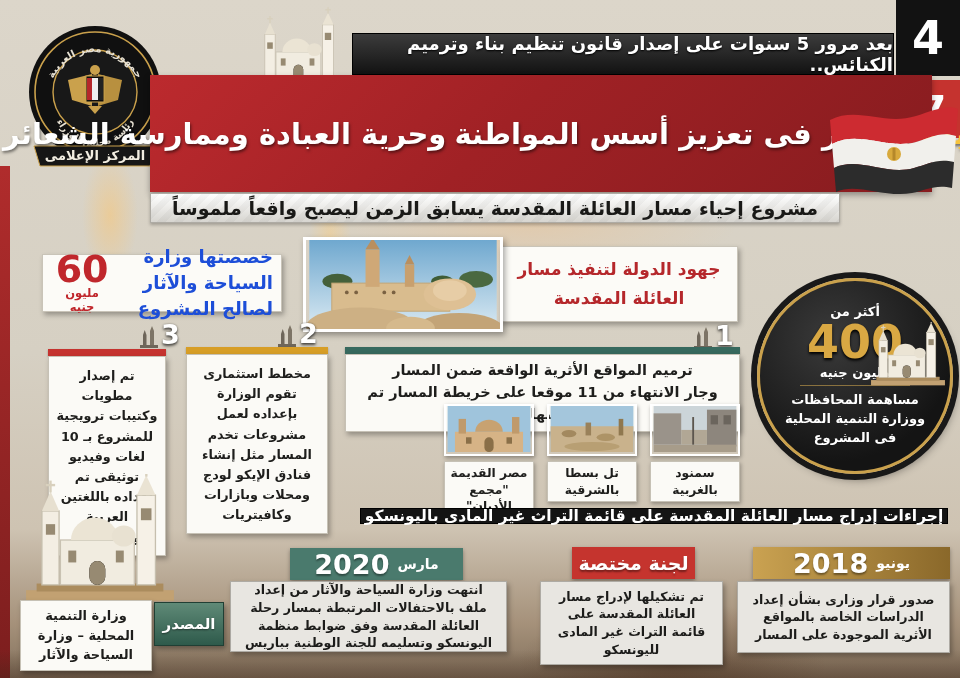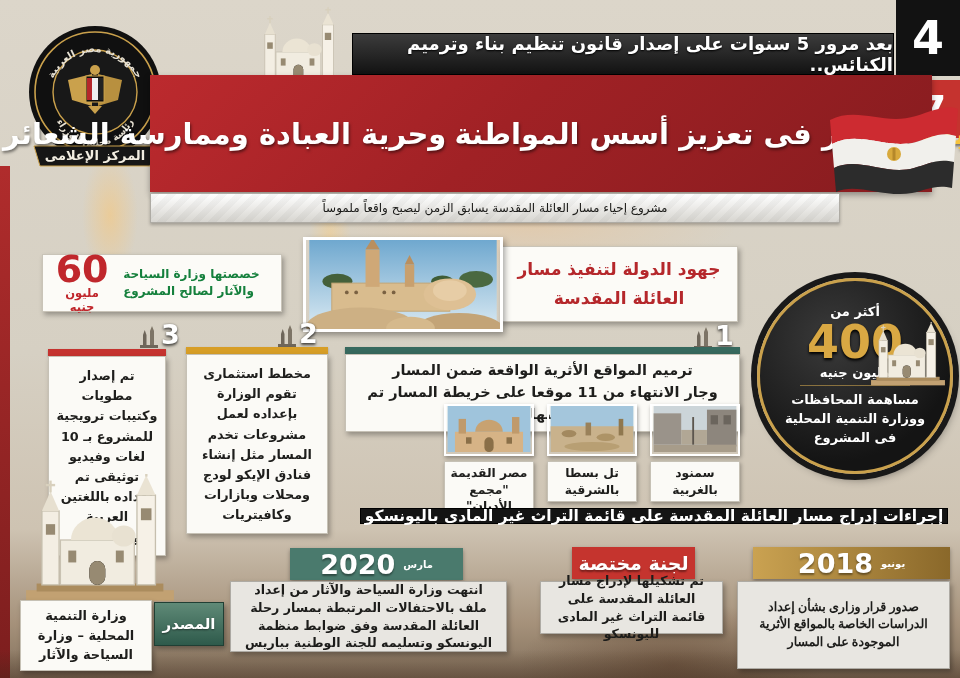--- a/index.html
+++ b/index.html
@@ -26,33 +26,33 @@
   .tab4 span{ color:#fff; font-size:46px; font-weight:700; }
   .tab7{ left:906px; top:80px; width:54px; height:58px; background:#c5332f; display:flex; align-items:center; justify-content:center; }
   .tab7 span{ color:#fff; font-size:38px; font-weight:700; }
   .banner{ left:150px; top:75px; width:782px; height:117px; background:linear-gradient(135deg,#bc2a2e 0%,#a02125 45%,#871c1f 100%);
     box-shadow:0 3px 6px rgba(0,0,0,.35); display:flex; flex-direction:row; align-items:center; justify-content:center; gap:8px; }
   .banner .l1,.banner .l2{ font-size:29px; font-weight:700; color:#fff; text-shadow:1px 2px 3px rgba(0,0,0,.5); white-space:nowrap; }
   .banner .hl{ color:#f6c33c; }
   .subtitle{ left:150px; top:193px; width:690px; height:30px; background:linear-gradient(180deg,#ffffff,#d7d5d0);
     border:1px solid #aeaba4; box-shadow:0 2px 3px rgba(0,0,0,.25); display:flex; align-items:center; justify-content:center;
     background-image:repeating-linear-gradient(135deg, rgba(0,0,0,.03) 0 6px, transparent 6px 12px), linear-gradient(180deg,#ffffff,#d7d5d0); }
-  .subtitle span{ color:#191917; font-weight:400; font-size:12px; }
+  .subtitle span{ color:#191917; font-weight:700; font-size:19px; }
 
   
   .efforts-box{ left:500px; top:246px; width:238px; height:76px; background:#fcfbf7; border:1px solid #c9c4b8;
     box-shadow:2px 3px 5px rgba(0,0,0,.3); display:flex; align-items:center; justify-content:center; padding:6px 14px; }
   .efforts-box span{ color:#b5272b; font-weight:700; font-size:17px; text-align:center; line-height:1.7; }
   .photo-main{ left:303px; top:237px; width:200px; height:95px; border:3px solid #fff; box-shadow:2px 3px 6px rgba(0,0,0,.35); }
   .budget-box{ left:42px; top:254px; width:240px; height:58px; background:#fcfbf7; border:1px solid #c9c4b8;
     box-shadow:2px 3px 5px rgba(0,0,0,.3); display:flex; flex-direction:row-reverse; align-items:center; justify-content:center; gap:10px; padding:4px 8px; }
   .budget-num{ text-align:center; color:#c0272c; }
   .budget-num .v{ font-size:38px; font-weight:700; line-height:.9; display:block; }
   .budget-num .u{ font-size:11.5px; font-weight:700; display:block; }
-  .budget-desc{ color:#15803d; font-weight:700; font-size:12px; text-align:left; width:150px; line-height:1.45; }
+  .budget-desc{ color:#1d4ed8; font-weight:700; font-size:18px; text-align:right; width:150px; line-height:1.45; }
 
   
   .badge400{ left:757px; top:278px; width:196px; height:196px; border-radius:50%;
     background:radial-gradient(circle at 38% 30%, #3a3a3a, #141414 70%);
     border:3px solid #caa14c; box-shadow:0 0 0 6px #191919, 3px 5px 10px rgba(0,0,0,.45);
     display:flex; flex-direction:column; align-items:center; justify-content:center; text-align:center; padding:10px 18px; }
   .badge400 .p{ color:#fff; font-weight:700; font-size:13px; }
   .badge400 .v{ color:#d9a843; font-weight:700; font-size:46px; line-height:1; text-shadow:0 2px 3px #000; }
   .badge400 .u{ color:#fff; font-weight:700; font-size:13px; margin-bottom:5px; }
   .badge400 .sep{ width:110px; height:1px; background:rgba(202,161,76,.6); margin-bottom:5px; }
@@ -77,30 +77,30 @@
   .card .lb{ background:#fbfaf6; border:1px solid #c6c1b5; box-shadow:1px 2px 4px rgba(0,0,0,.3);
     min-height:40px; display:flex; align-items:center; justify-content:center; padding:3px 2px; }
   .card .lb span{ color:#1e1e1c; font-weight:700; font-size:12.3px; line-height:1.35; text-align:center; }
 
   
   .unesco-bar{ left:360px; top:508px; width:588px; height:16px; background:#141414; border:1px solid #000;
     display:flex; align-items:center; justify-content:center; }
   .unesco-bar span{ color:#fff; font-weight:700; font-size:15.5px; }
   .tl-head{ position:absolute; height:32px; display:flex; align-items:center; justify-content:center; gap:8px;
     box-shadow:0 2px 4px rgba(0,0,0,.35); }
-  .tl-head .m{ color:#fff; font-weight:700; font-size:10px; }
+  .tl-head .m{ color:#fff; font-weight:700; font-size:14px; }
   .tl-head .y{ color:#fff; font-weight:700; font-size:27px; line-height:1; text-shadow:0 2px 2px rgba(0,0,0,.4); }
   .tl-head .t{ color:#fff; font-weight:700; font-size:19px; text-shadow:0 2px 2px rgba(0,0,0,.4); }
   .tl-body{ position:absolute; background:#e8e6e1; border:1px solid #aeaba4; box-shadow:2px 3px 5px rgba(0,0,0,.3);
     display:flex; align-items:center; justify-content:center; text-align:center; padding:5px 8px; }
   .tl-body span{ color:#1c1c1a; font-weight:700; font-size:12.6px; line-height:1.4; }
   .h2018{ left:753px; top:547px; width:197px; background:linear-gradient(90deg,#caa251,#8a682a); }
-  .b2018{ left:737px; top:581px; width:213px; height:88px;font-family:Liberation Serif, serif; }
+  .b2018{ left:737px; top:581px; width:213px; height:72px; }
   .hcomm{ left:572px; top:547px; width:123px; background:#c5342e; }
-  .bcomm{ left:540px; top:581px; width:183px; height:53px; }
+  .bcomm{ left:540px; top:581px; width:183px; height:84px; }
   .h2020{ left:290px; top:548px; width:173px; background:#4a7a6d; }
   .b2020{ left:230px; top:581px; width:277px; height:71px; }
 
   
   .src-box{ left:20px; top:600px; width:132px; min-height:50px; background:#fbfaf6; border:1px solid #c6c1b5;
     box-shadow:2px 3px 5px rgba(0,0,0,.3); display:flex; align-items:center; justify-content:center; padding:5px 6px; text-align:center; }
   .src-box span{ color:#1e1e1c; font-weight:700; font-size:13px; line-height:1.5; }
   .src-lbl{ left:154px; top:602px; width:70px; height:44px; background:linear-gradient(180deg,#5f8a77,#2e5a4b);
     border:1px solid #203f34; box-shadow:2px 3px 5px rgba(0,0,0,.35); display:flex; align-items:center; justify-content:center; }
   .src-lbl span{ color:#fff; font-weight:700; font-size:15px; text-shadow:0 1px 2px rgba(0,0,0,.5); }

